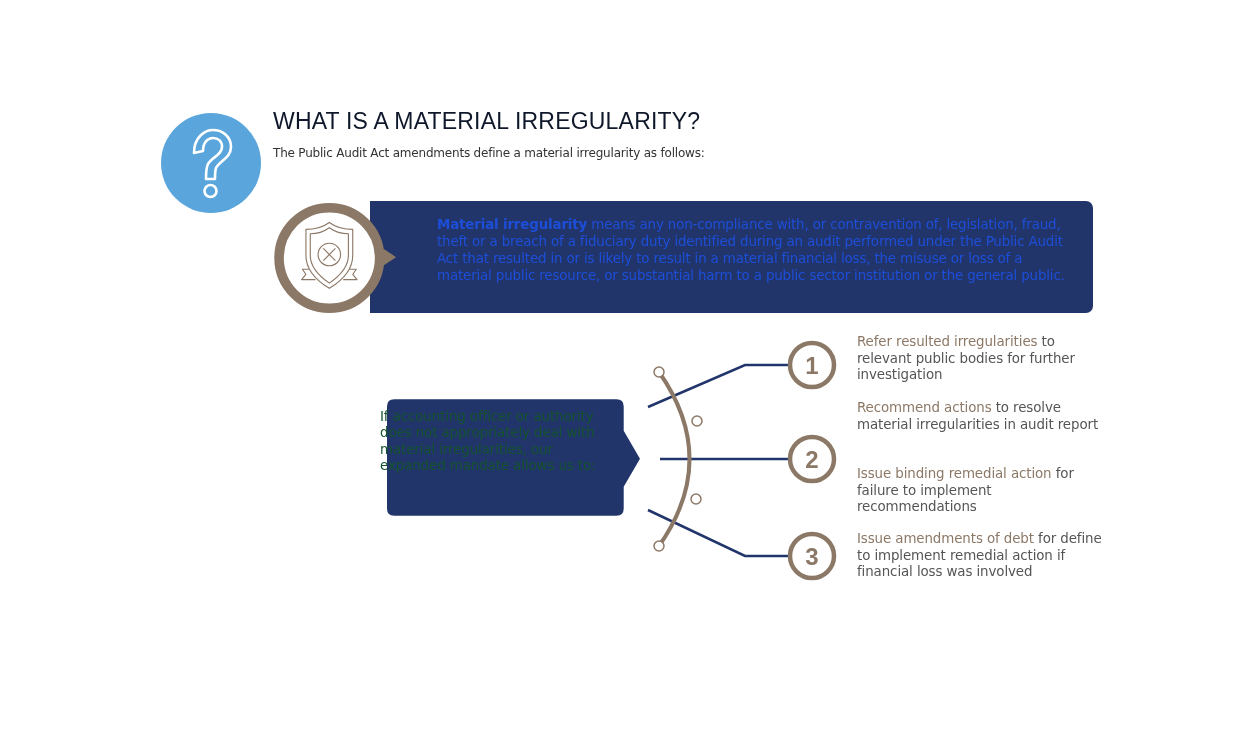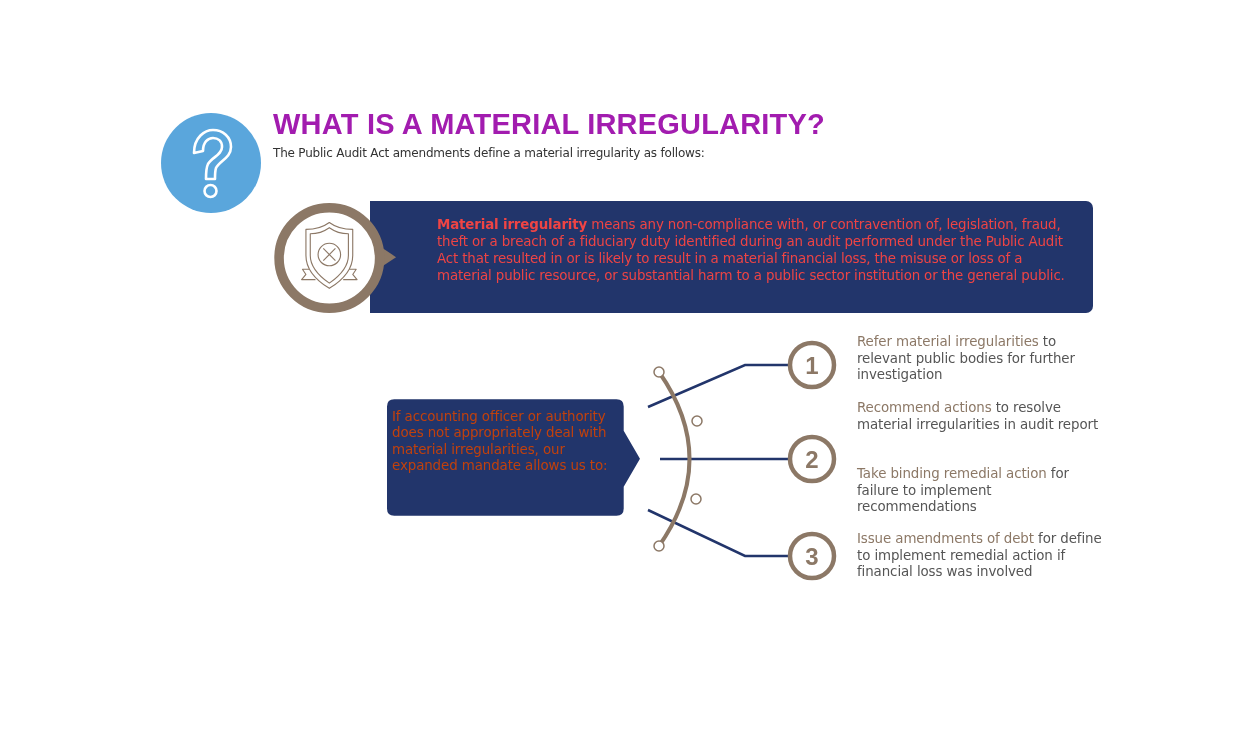--- a/index.html
+++ b/index.html
@@ -2,31 +2,31 @@
 <html><head>
   <meta charset="utf-8">
   <style>
     html, body { margin: 0; padding: 0; background: #ffffff; }
     body { width: 1250px; height: 734px; position: relative; overflow: hidden; font-family: "DejaVu Sans", "Liberation Sans", sans-serif; }
     .abs { position: absolute; }
 
     .q-circle { left: 161px; top: 113px; width: 100px; height: 100px; border-radius: 50%; background: #5aa6dc; }
     .q-circle svg { position: absolute; left: 0; top: 0; }
 
-    .title { left: 273px; top: 108px; font-family: "Liberation Sans", sans-serif; font-weight: bold; font-size: 29px; color: #a21caf; letter-spacing: 0.2px; white-space: nowrap; }
+    .title { left: 273px; top: 108px; font-family: "Liberation Sans", sans-serif; font-weight: normal; font-size: 23px; color: #0f172a; letter-spacing: 0.2px; white-space: nowrap; }
     .subtitle { left: 273px; top: 146px; font-size: 12px; color: #333333; white-space: nowrap; letter-spacing: -0.2px; }
 
     .def-box { left: 370px; top: 201px; width: 723px; height: 112px; background: #22356b; border-radius: 0 7px 7px 0; }
-    .def-text { left: 437px; top: 216px; width: 640px; font-size: 13.4px; line-height: 17px; color: #ef4444; letter-spacing: -0.15px; }
+    .def-text { left: 437px; top: 216px; width: 640px; font-size: 13.4px; line-height: 17px; color: #1d4ed8; letter-spacing: -0.15px; }
     .def-text b { font-weight: bold; }
 
     .shield-ring { left: 273px; top: 193px; width: 130px; height: 130px; }
 
     .mandate-box { left: 387px; top: 393px; width: 262px; height: 129px; }
-    .mandate-text { left: 392px; top: 409px; width: 220px; font-size: 13.4px; line-height: 16.3px; color: #c2410c; letter-spacing: -0.1px; }
+    .mandate-text { left: 380px; top: 409px; width: 220px; font-size: 13.4px; line-height: 16.3px; color: #14532d; letter-spacing: -0.1px; }
 
     .connector { left: 620px; top: 330px; }
 
     .action { left: 857px; width: 245px; font-size: 13.4px; line-height: 16.7px; color: #555555; letter-spacing: -0.1px; }
     .action .hl { color: #8c7866; }
   </style>
 </head>
 <body>
 
 <div class="abs q-circle">
@@ -81,16 +81,16 @@
   <g>
     <circle cx="812" cy="459" r="22" fill="#ffffff" stroke="#8c7866" stroke-width="4.5"></circle>
     <text x="812" y="468" text-anchor="middle" font-family="Liberation Sans, sans-serif" font-size="24" font-weight="bold" fill="#8c7866">2</text>
   </g>
   <g>
     <circle cx="812" cy="556" r="22" fill="#ffffff" stroke="#8c7866" stroke-width="4.5"></circle>
     <text x="812" y="565" text-anchor="middle" font-family="Liberation Sans, sans-serif" font-size="24" font-weight="bold" fill="#8c7866">3</text>
   </g>
 </svg>
 
-<div class="abs action" style="top:334px;"><span class="hl">Refer material irregularities</span><span> to relevant public bodies for further investigation</span></div>
+<div class="abs action" style="top:334px;"><span class="hl">Refer resulted irregularities</span><span> to relevant public bodies for further investigation</span></div>
 <div class="abs action" style="top:400px;"><span class="hl">Recommend actions</span><span> to resolve material irregularities in audit report</span></div>
-<div class="abs action" style="top:466px;"><span class="hl">Take binding remedial action</span><span> for failure to implement recommendations</span></div>
+<div class="abs action" style="top:466px;"><span class="hl">Issue binding remedial action</span><span> for failure to implement recommendations</span></div>
 <div class="abs action" style="top:531px;"><span class="hl">Issue amendments of debt</span><span> for define to implement remedial action if financial loss was involved</span></div>
 
 </body></html>

